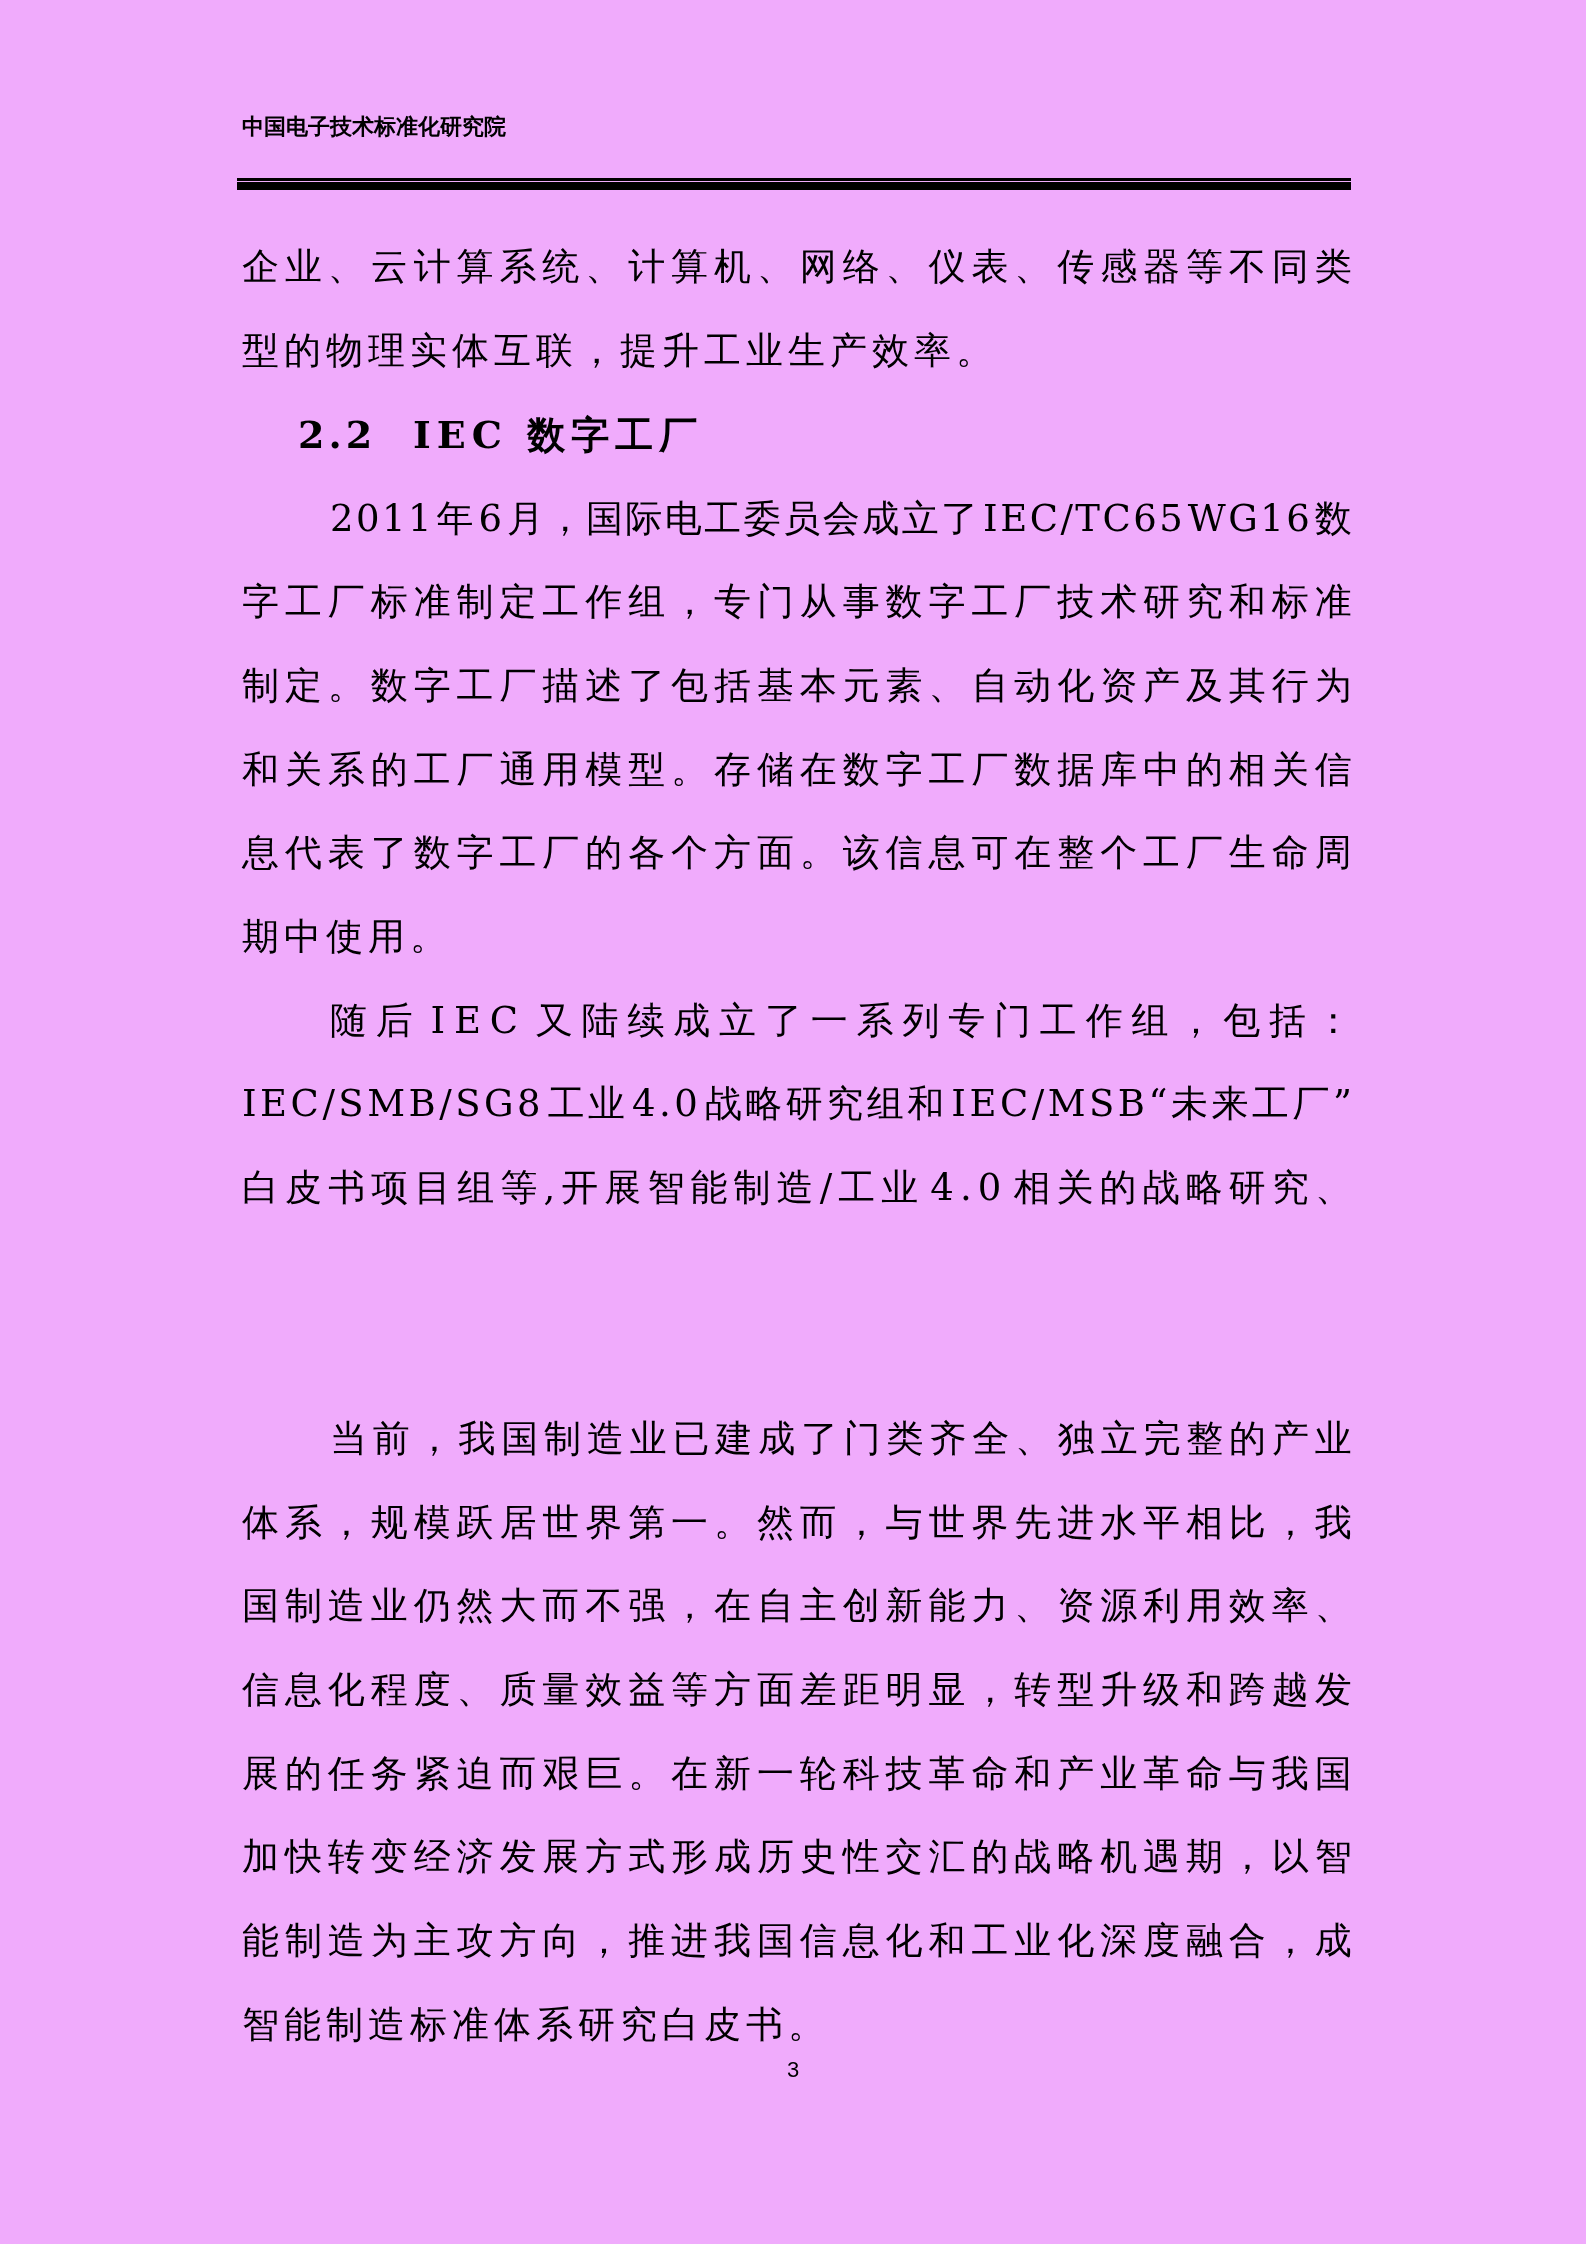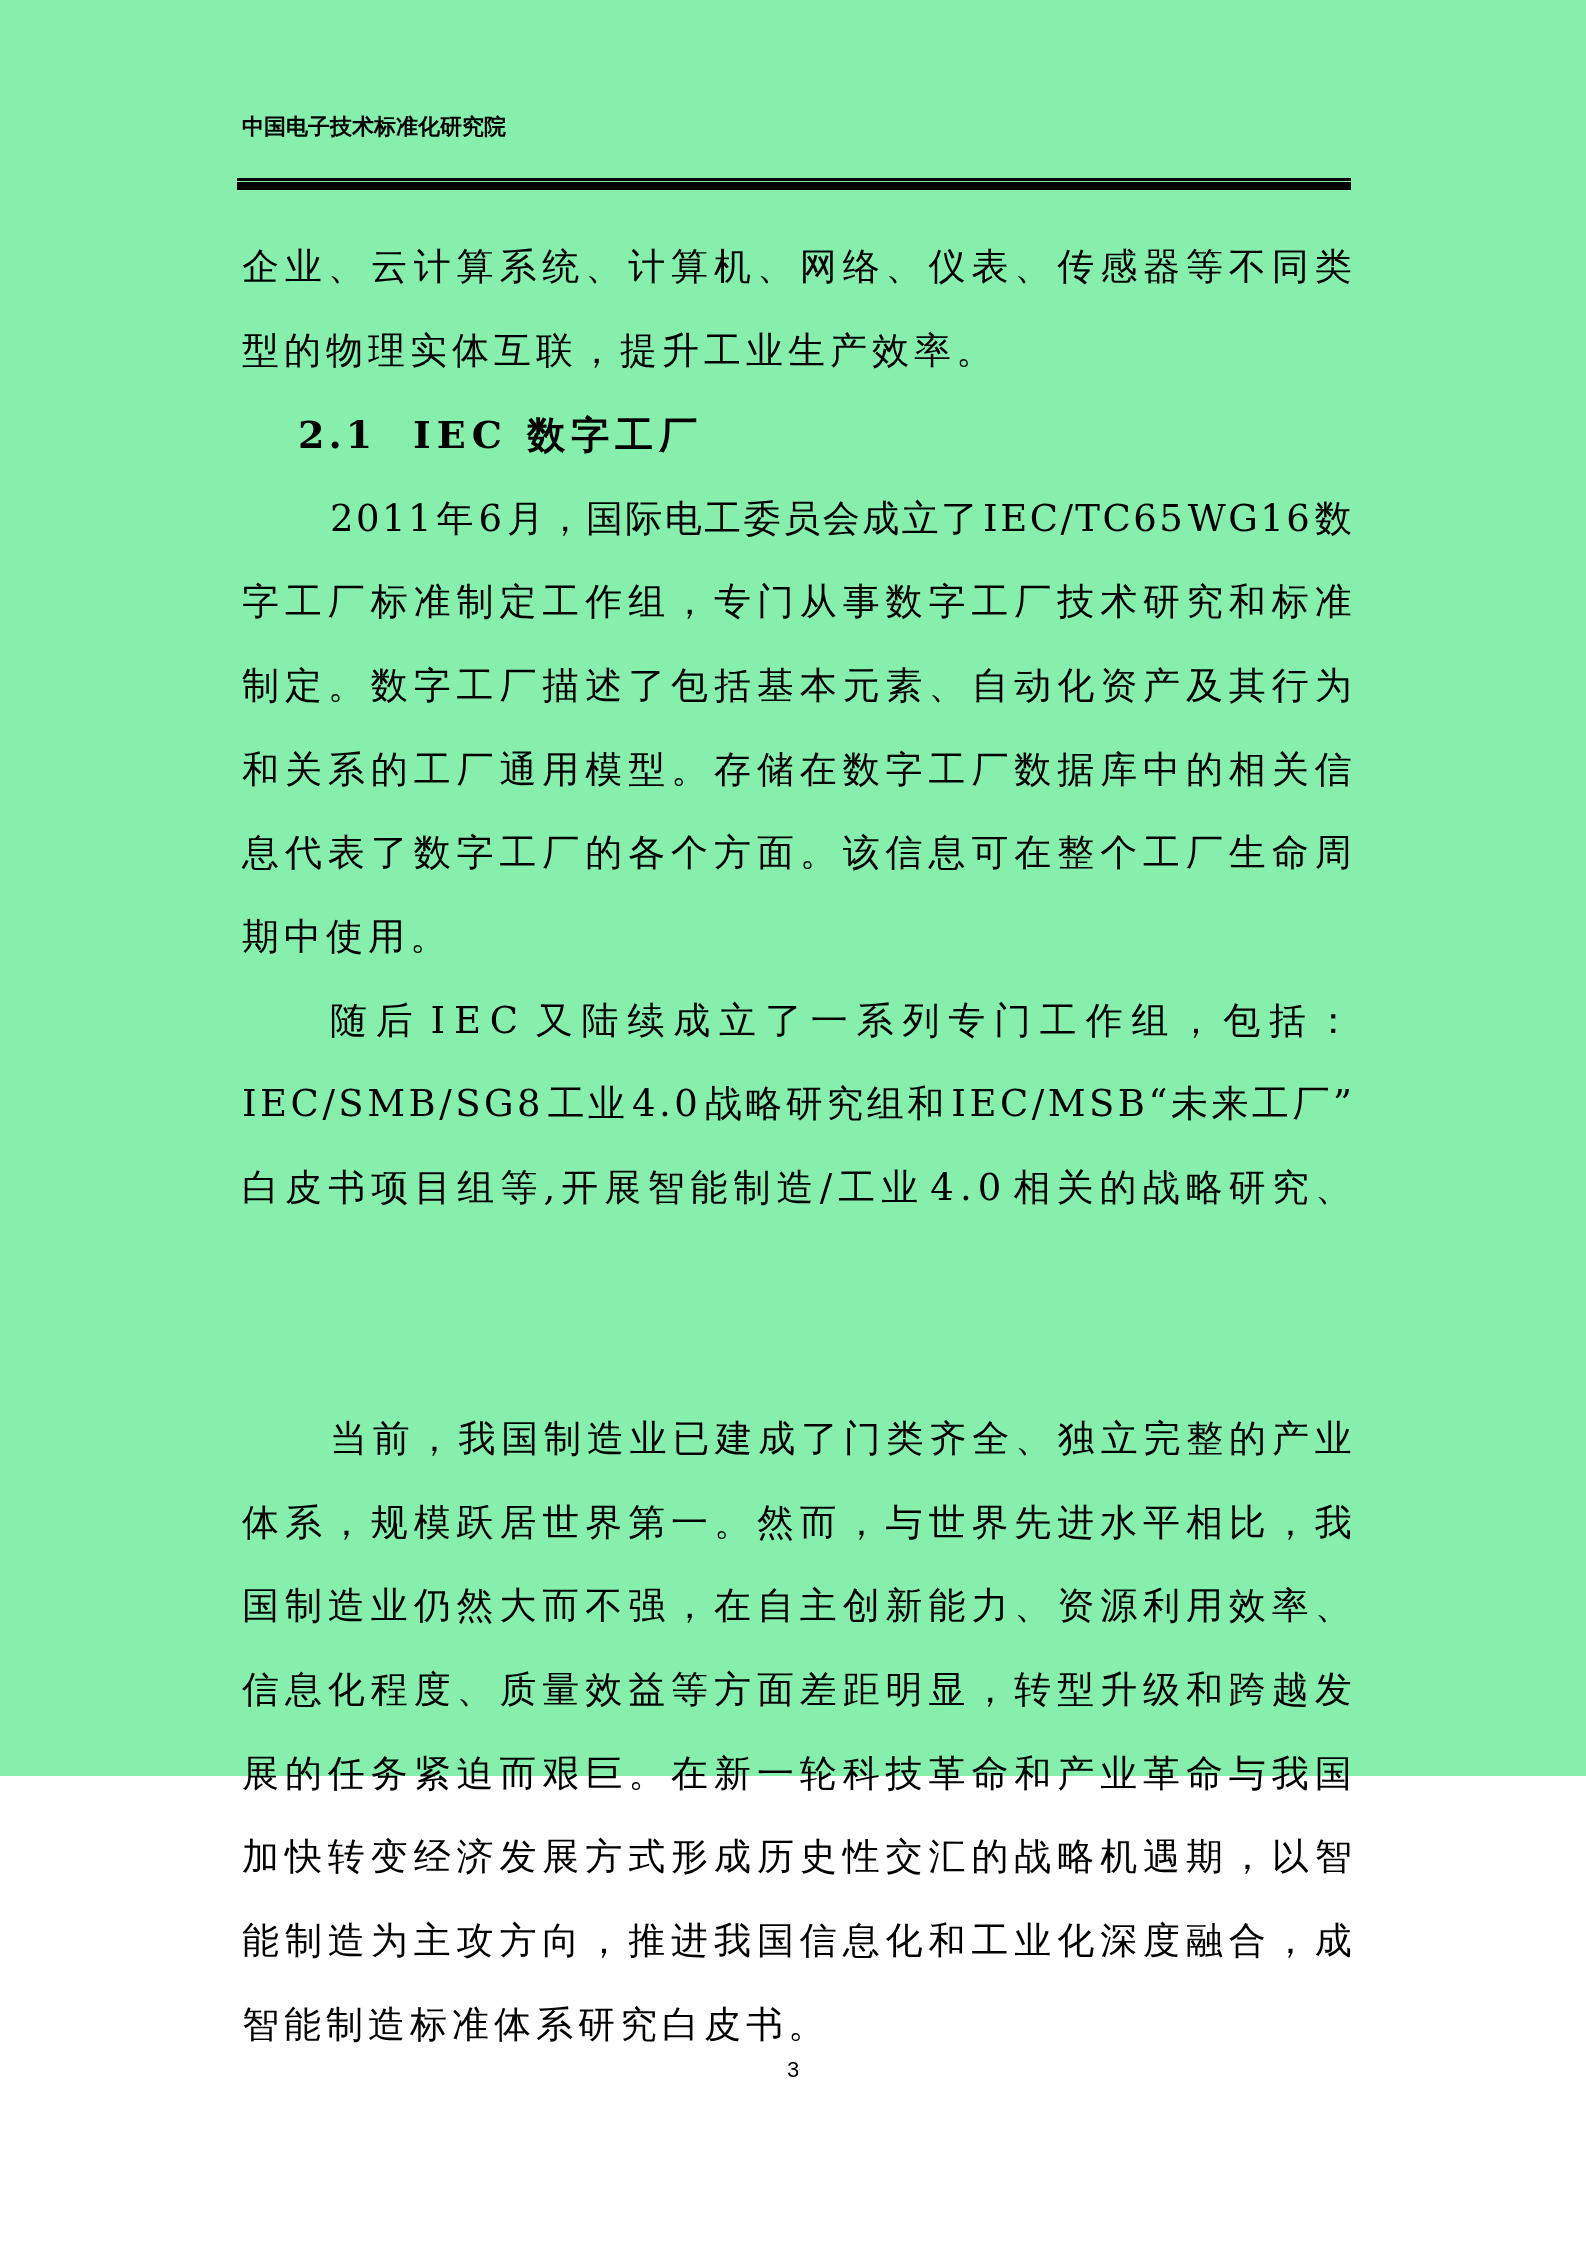--- a/index.html
+++ b/index.html
@@ -1,18 +1,18 @@
 <!DOCTYPE html>
 <html><head>
 <meta charset="utf-8">
 <style>
   html, body { margin: 0; padding: 0; background: #ffffff; }
   body { width: 1586px; height: 2244px; position: relative; overflow: hidden;
          font-family: "DejaVu Serif", "Liberation Serif", serif; color: #000; }
-  .page { position: absolute; left: 0; top: 0; width: 1586px; height: 1776px; background: #86efac; }
+  .page { position: absolute; left: 0; top: 0; width: 1586px; height: 2244px; background: #f0abfc; }
   .running-header { position: absolute; left: 242px; top: 112px; width: 700px;
          font-family: "DejaVu Sans", "Liberation Sans", sans-serif; font-weight: bold;
          font-size: 22px; line-height: 30px; color: #000; }
   .rule-thin { position: absolute; left: 237px; top: 178px; width: 1114px; height: 3px; background: #000; }
   .rule-thick { position: absolute; left: 237px; top: 182px; width: 1114px; height: 8px; background: #000; }
   .line { position: absolute; left: 242px; width: 1110px; height: 60px; line-height: 60px;
           font-size: 37px; white-space: nowrap; text-align: justify; text-align-last: justify;
           font-family: "DejaVu Serif", "Liberation Serif", serif; }
   .line.indent { left: 330px; width: 1022px; }
   .line.last { text-align-last: left; letter-spacing: 5px; }
@@ -58,21 +58,21 @@
       <span>感</span>
       <span>器</span>
       <span>等</span>
       <span>不</span>
       <span>同</span>
       <span>类</span>
     </div>
   <div class="line last" style="top:321px">型的物理实体互联，提升工业生产效率。</div>
 
   <div class="heading" style="top:405px">
-    <span class="num">2.1</span><span class="title">IEC 数字工厂</span>
+    <span class="num">2.2</span><span class="title">IEC 数字工厂</span>
   </div>
 
   <div class="line indent" style="top: 489px; display: flex; justify-content: space-between; align-items: center;">
       <span>2</span>
       <span>0</span>
       <span>1</span>
       <span>1</span>
       <span> </span>
       <span>年</span>
       <span> </span>

